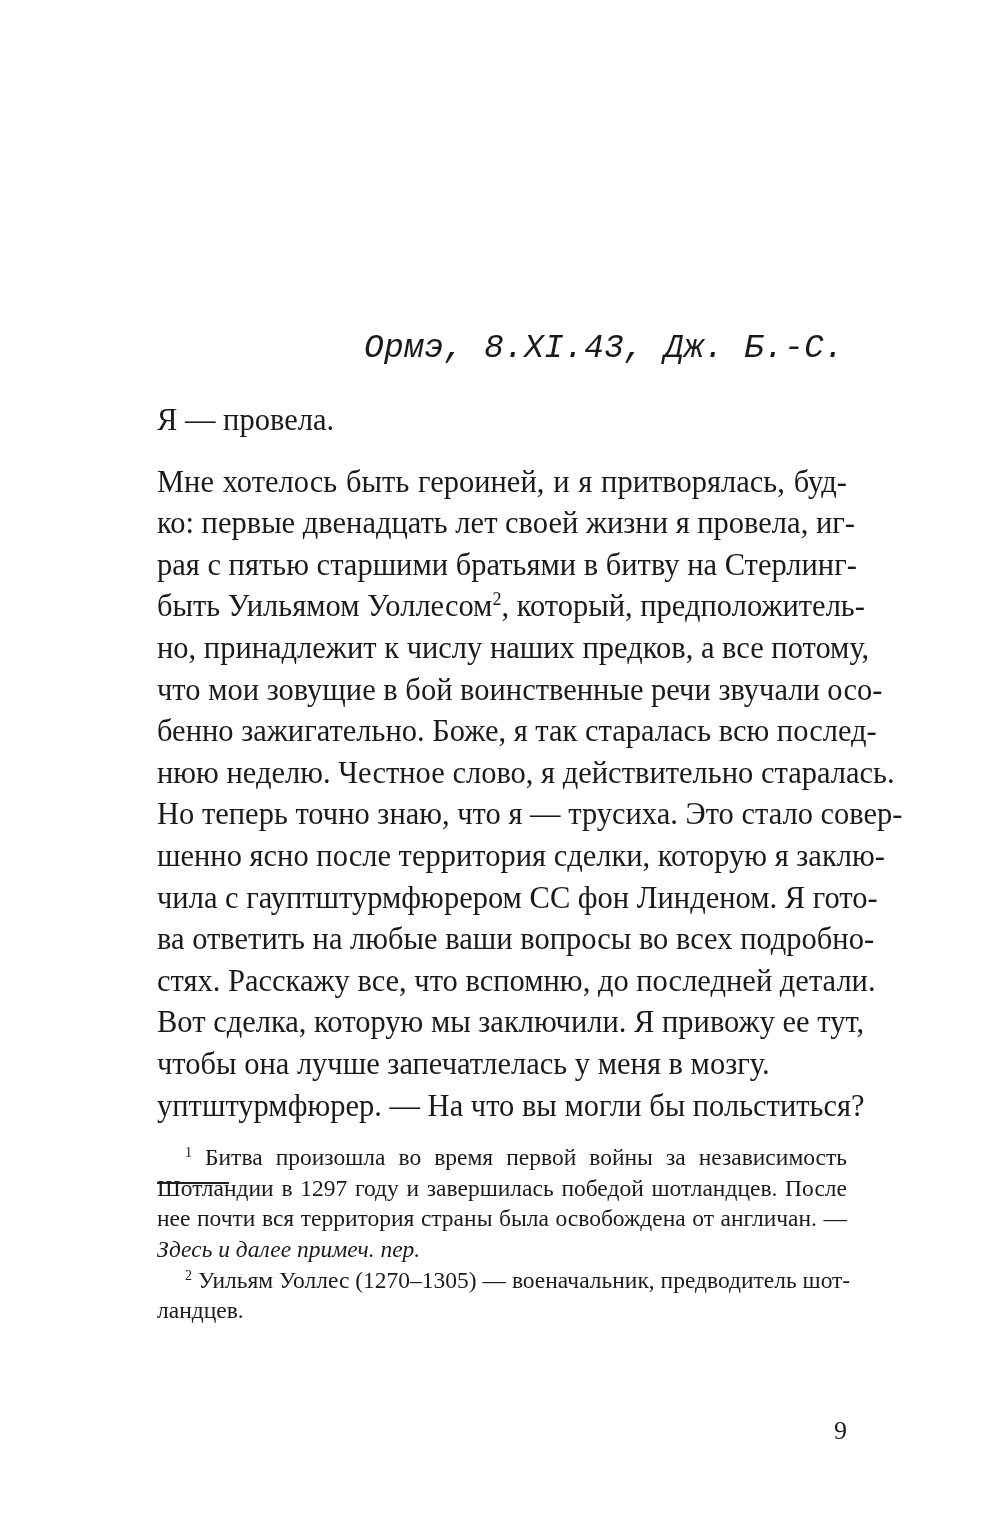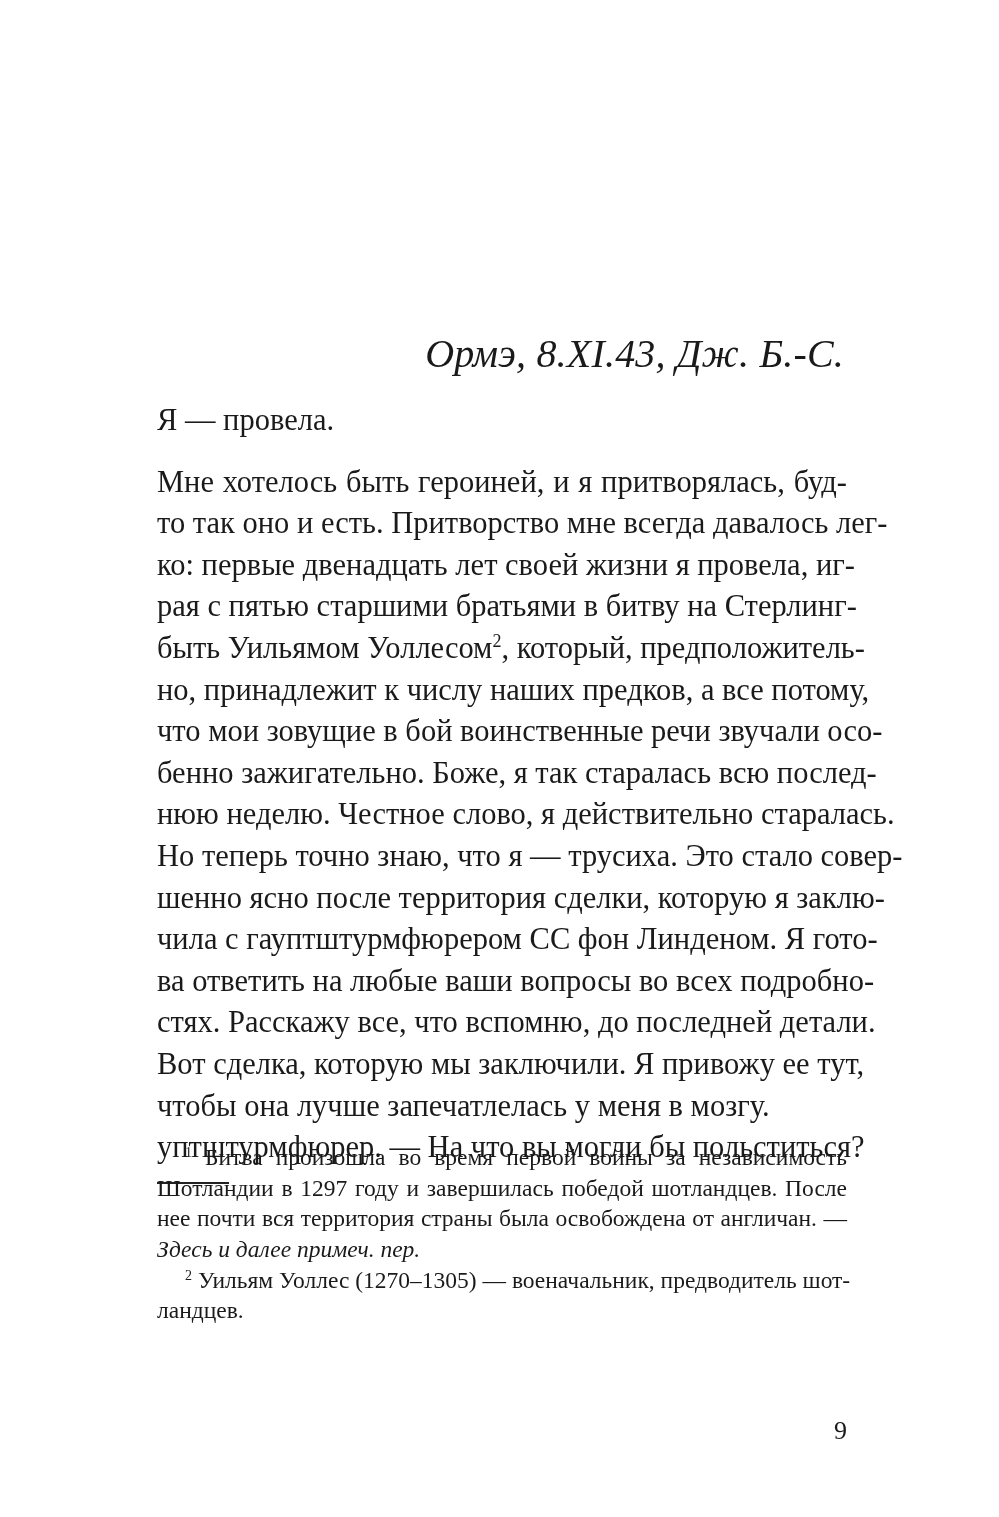--- a/index.html
+++ b/index.html
@@ -1,20 +1,20 @@
 <!DOCTYPE html>
 <html><head>
 <meta charset="utf-8">
 <style>
   html, body { margin: 0; padding: 0; background: #ffffff; }
   body { width: 999px; height: 1517px; position: relative; overflow: hidden;
          font-family: "Liberation Serif", "DejaVu Serif", serif; color: #1a1a1a; }
   .page { position: absolute; left: 0; top: 0; width: 999px; height: 1517px; background: #fff; }
   .epigraph { position: absolute; right: 155px; top: 330px; font-style: italic;
-              font-size: 40px; letter-spacing: 0.2px; white-space: nowrap; }
+              font-size: 33px; letter-spacing: 0.2px; white-space: nowrap; font-family: Liberation Mono, monospace; }
   .body-text { position: absolute; left: 157px; top: 400px; width: 690px; }
   .line { font-size: 30.5px; line-height: 41.6px; height: 41.6px; white-space: nowrap;
           text-align: justify; text-align-last: justify; }
   .line.last { text-align-last: left; }
   sup { font-size: 18px; line-height: 0; vertical-align: 11px; }
   .footrule { position: absolute; left: 157px; top: 1182px; width: 72px; height: 1.5px; background: #222; }
   .footnotes { position: absolute; left: 157px; top: 1142px; width: 690px; }
   .fn-line { font-size: 23.5px; line-height: 30.7px; height: 30.7px; white-space: nowrap;
              text-align: justify; text-align-last: justify; }
   .fn-line.last { text-align-last: left; }
@@ -30,23 +30,20 @@
   <div class="epigraph">Ормэ, 8.XI.43, Дж. Б.-С.</div>
 
   <div class="body-text">
 
     <div class="line last" style="padding-left: 0px; text-indent: 0px;">
       <span>Я — провела.</span>
     </div>
 
     <div class="line" style="padding-left: 0px; text-indent: 0px; margin-top: 20px;">
       <span>Мне хотелось быть героиней, и я притворялась, буд-</span>
-    </div>
-    <div class="line">
-      <span>то так оно и есть. Притворство мне всегда давалось лег-</span>
     </div>
     <div class="line">
       <span>ко: первые двенадцать лет своей жизни я провела, иг-</span>
     </div>
     <div class="line">
       <span>рая с пятью старшими братьями в битву на Стерлинг-</span>
     </div>
     <div class="line">
       <span>быть Уильямом Уоллесом</span><sup>2</sup><span>, который, предположитель-</span>
     </div>

